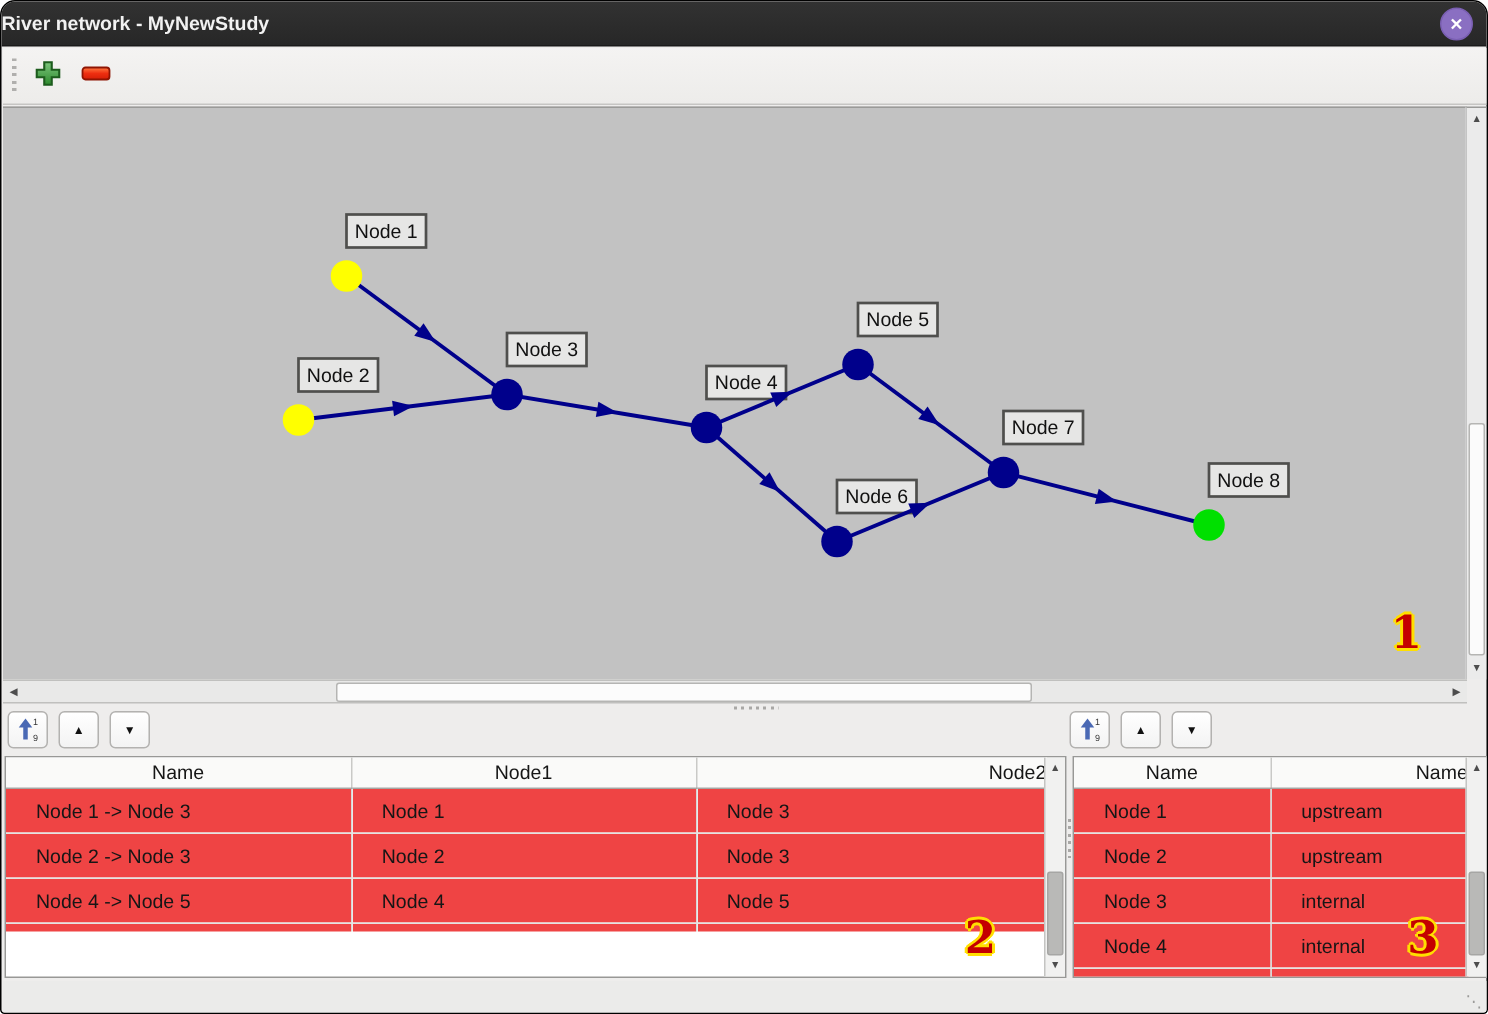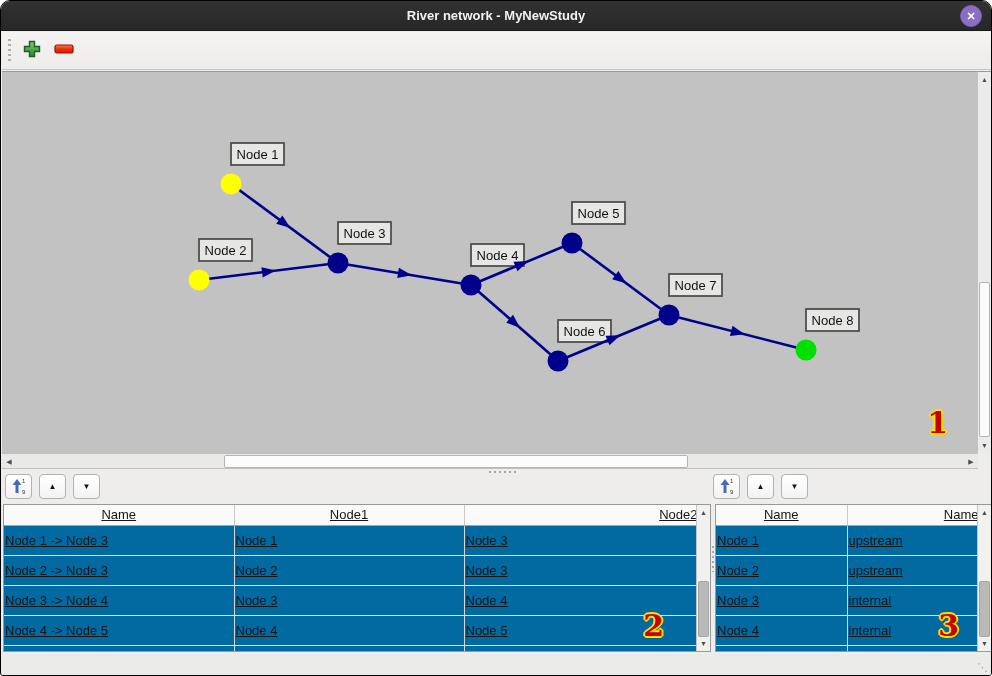--- a/index.html
+++ b/index.html
@@ -3,21 +3,21 @@
 <meta charset="utf-8">
 <style>
   * { margin:0; padding:0; box-sizing:border-box; }
   html,body { width:992px; height:676px; background:#ffffff; font-family:"Liberation Sans", sans-serif; overflow:hidden; }
   .window { position:absolute; left:0; top:0; width:992px; height:676px; background:#eeedec;
             border:1px solid #000; border-radius:10px 10px 3px 3px; overflow:hidden; }
 
   
   .titlebar { position:absolute; left:0; top:0; width:100%; height:30px;
               background:linear-gradient(#323232,#272727); border-bottom:1px solid #1a1a1a;
-              display:flex; align-items:center; justify-content:center; }
+              display:flex; align-items:center; justify-content:flex-start; }
   .title { color:#f2f2f2; font-size:13px; font-weight:bold; }
   .close-btn { position:absolute; right:9px; top:4px; width:22px; height:22px; border-radius:50%;
                background:#8a6fc2; border:1px solid #7a5fb2; color:#fff; font-size:11px; font-weight:bold;
                display:flex; align-items:center; justify-content:center; cursor:default; }
 
   
   .toolbar { position:absolute; left:1px; top:31px; width:990px; height:38px;
              background:linear-gradient(#f4f3f2,#edecea); border-bottom:1px solid #c6c5c3;
              display:flex; align-items:center; }
   .tb-grip { width:3px; height:24px; margin:0 8px 0 6px;
@@ -46,26 +46,26 @@
 
   
   .mini-toolbar { position:absolute; display:flex; gap:7px; }
   .mini-btn { width:27px; height:25px; background:linear-gradient(#ffffff,#f3f3f3);
               border:1px solid #b3b2b0; border-radius:4px; display:flex; align-items:center; justify-content:center;
               font-size:8px; color:#111; }
   .panel-divider { position:absolute; left:711px; top:545px; width:2px; height:26px;
                    background-image:repeating-linear-gradient(to bottom,#a9a8a6 0 2px,transparent 2px 5px); }
 
   .table-wrap { position:absolute; background:#ffffff; border:1px solid #98educed0; border:1px solid #989896; }
-  table { border-collapse:collapse; table-layout:fixed; font-size:13px; color:#161616;text-decoration:underline; }
+  table { border-collapse:collapse; table-layout:fixed; font-size:13px; color:#161616; }
   th { height:20px; font-weight:normal; background:#fafaf9; border-right:1px solid #c9c9c7;
        border-bottom:1px solid #a5a5a3; font-size:13px; }
   th:last-child { border-right:1px solid #c9c9c7;text-align:right; }
   td { height:30px; border-right:1px solid #d6d6d4; border-bottom:1px solid #e3e3e1;
-       padding-left:1px; white-space:nowrap; overflow:hidden; background:#0369a1; }
+       padding-left:20px; white-space:nowrap; overflow:hidden; background:#ef4444; }
   tr.filler td { height:6px; border-bottom:none; }
   .tscroll { position:absolute; top:0; right:0; bottom:0; width:14px; background:#f1f1f0; border-left:1px solid #c4c4c2; }
   .t-thumb { position:absolute; left:1px; width:11px; background:#b9b9b7; border:1px solid #a6a6a4; border-radius:2px; }
 
   
   .annot { position:absolute; font-family:"DejaVu Serif", serif; font-weight:bold; font-size:30px; color:#c40000;
            text-shadow:-2px 0 #ffdf00, 2px 0 #ffdf00, 0 -2px #ffdf00, 0 2px #ffdf00,
                        -1px -1px #ffdf00, 1px -1px #ffdf00, -1px 1px #ffdf00, 1px 1px #ffdf00;
            pointer-events:none; }
 
@@ -253,25 +253,20 @@
             <td>Node 1 -&gt; Node 3</td>
             <td>Node 1</td>
             <td>Node 3</td>
           </tr>
           <tr>
             <td>Node 2 -&gt; Node 3</td>
             <td>Node 2</td>
             <td>Node 3</td>
           </tr>
           <tr>
-            <td>Node 3 -&gt; Node 4</td>
-            <td>Node 3</td>
-            <td>Node 4</td>
-          </tr>
-          <tr>
             <td>Node 4 -&gt; Node 5</td>
             <td>Node 4</td>
             <td>Node 5</td>
           </tr>
           <tr class="filler">
             <td></td>
             <td></td>
             <td></td>
           </tr>
         </tbody>

